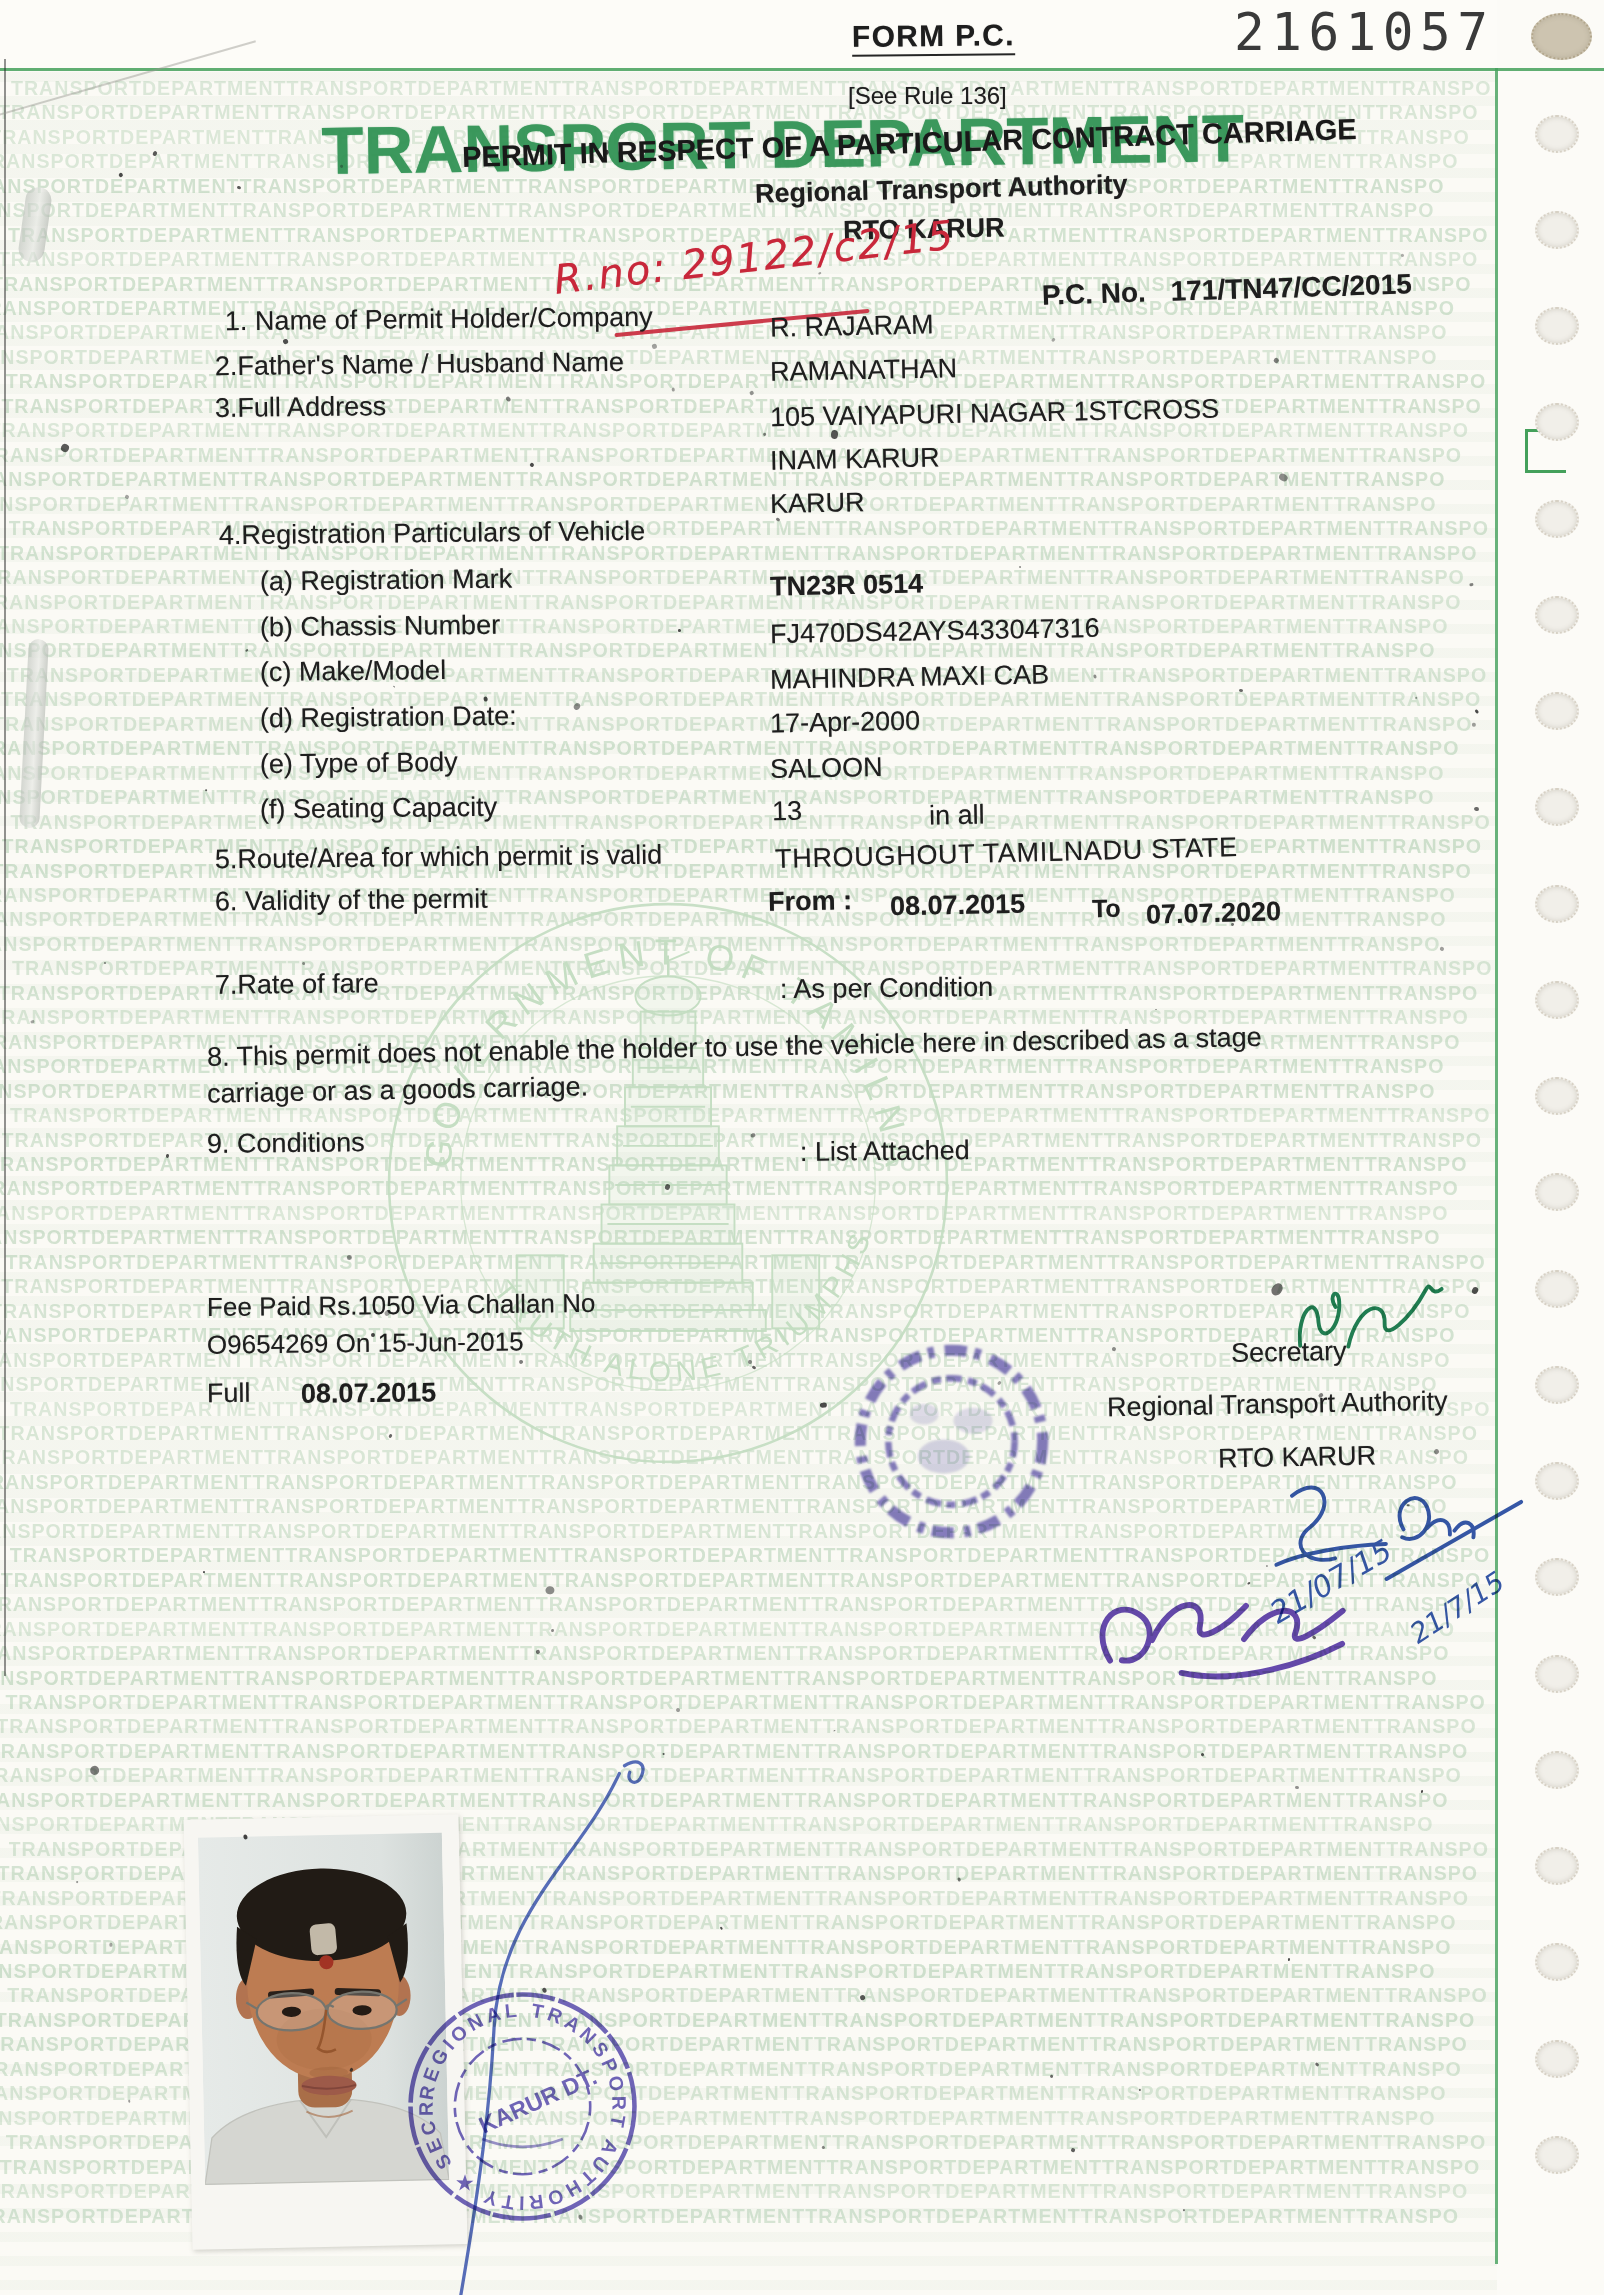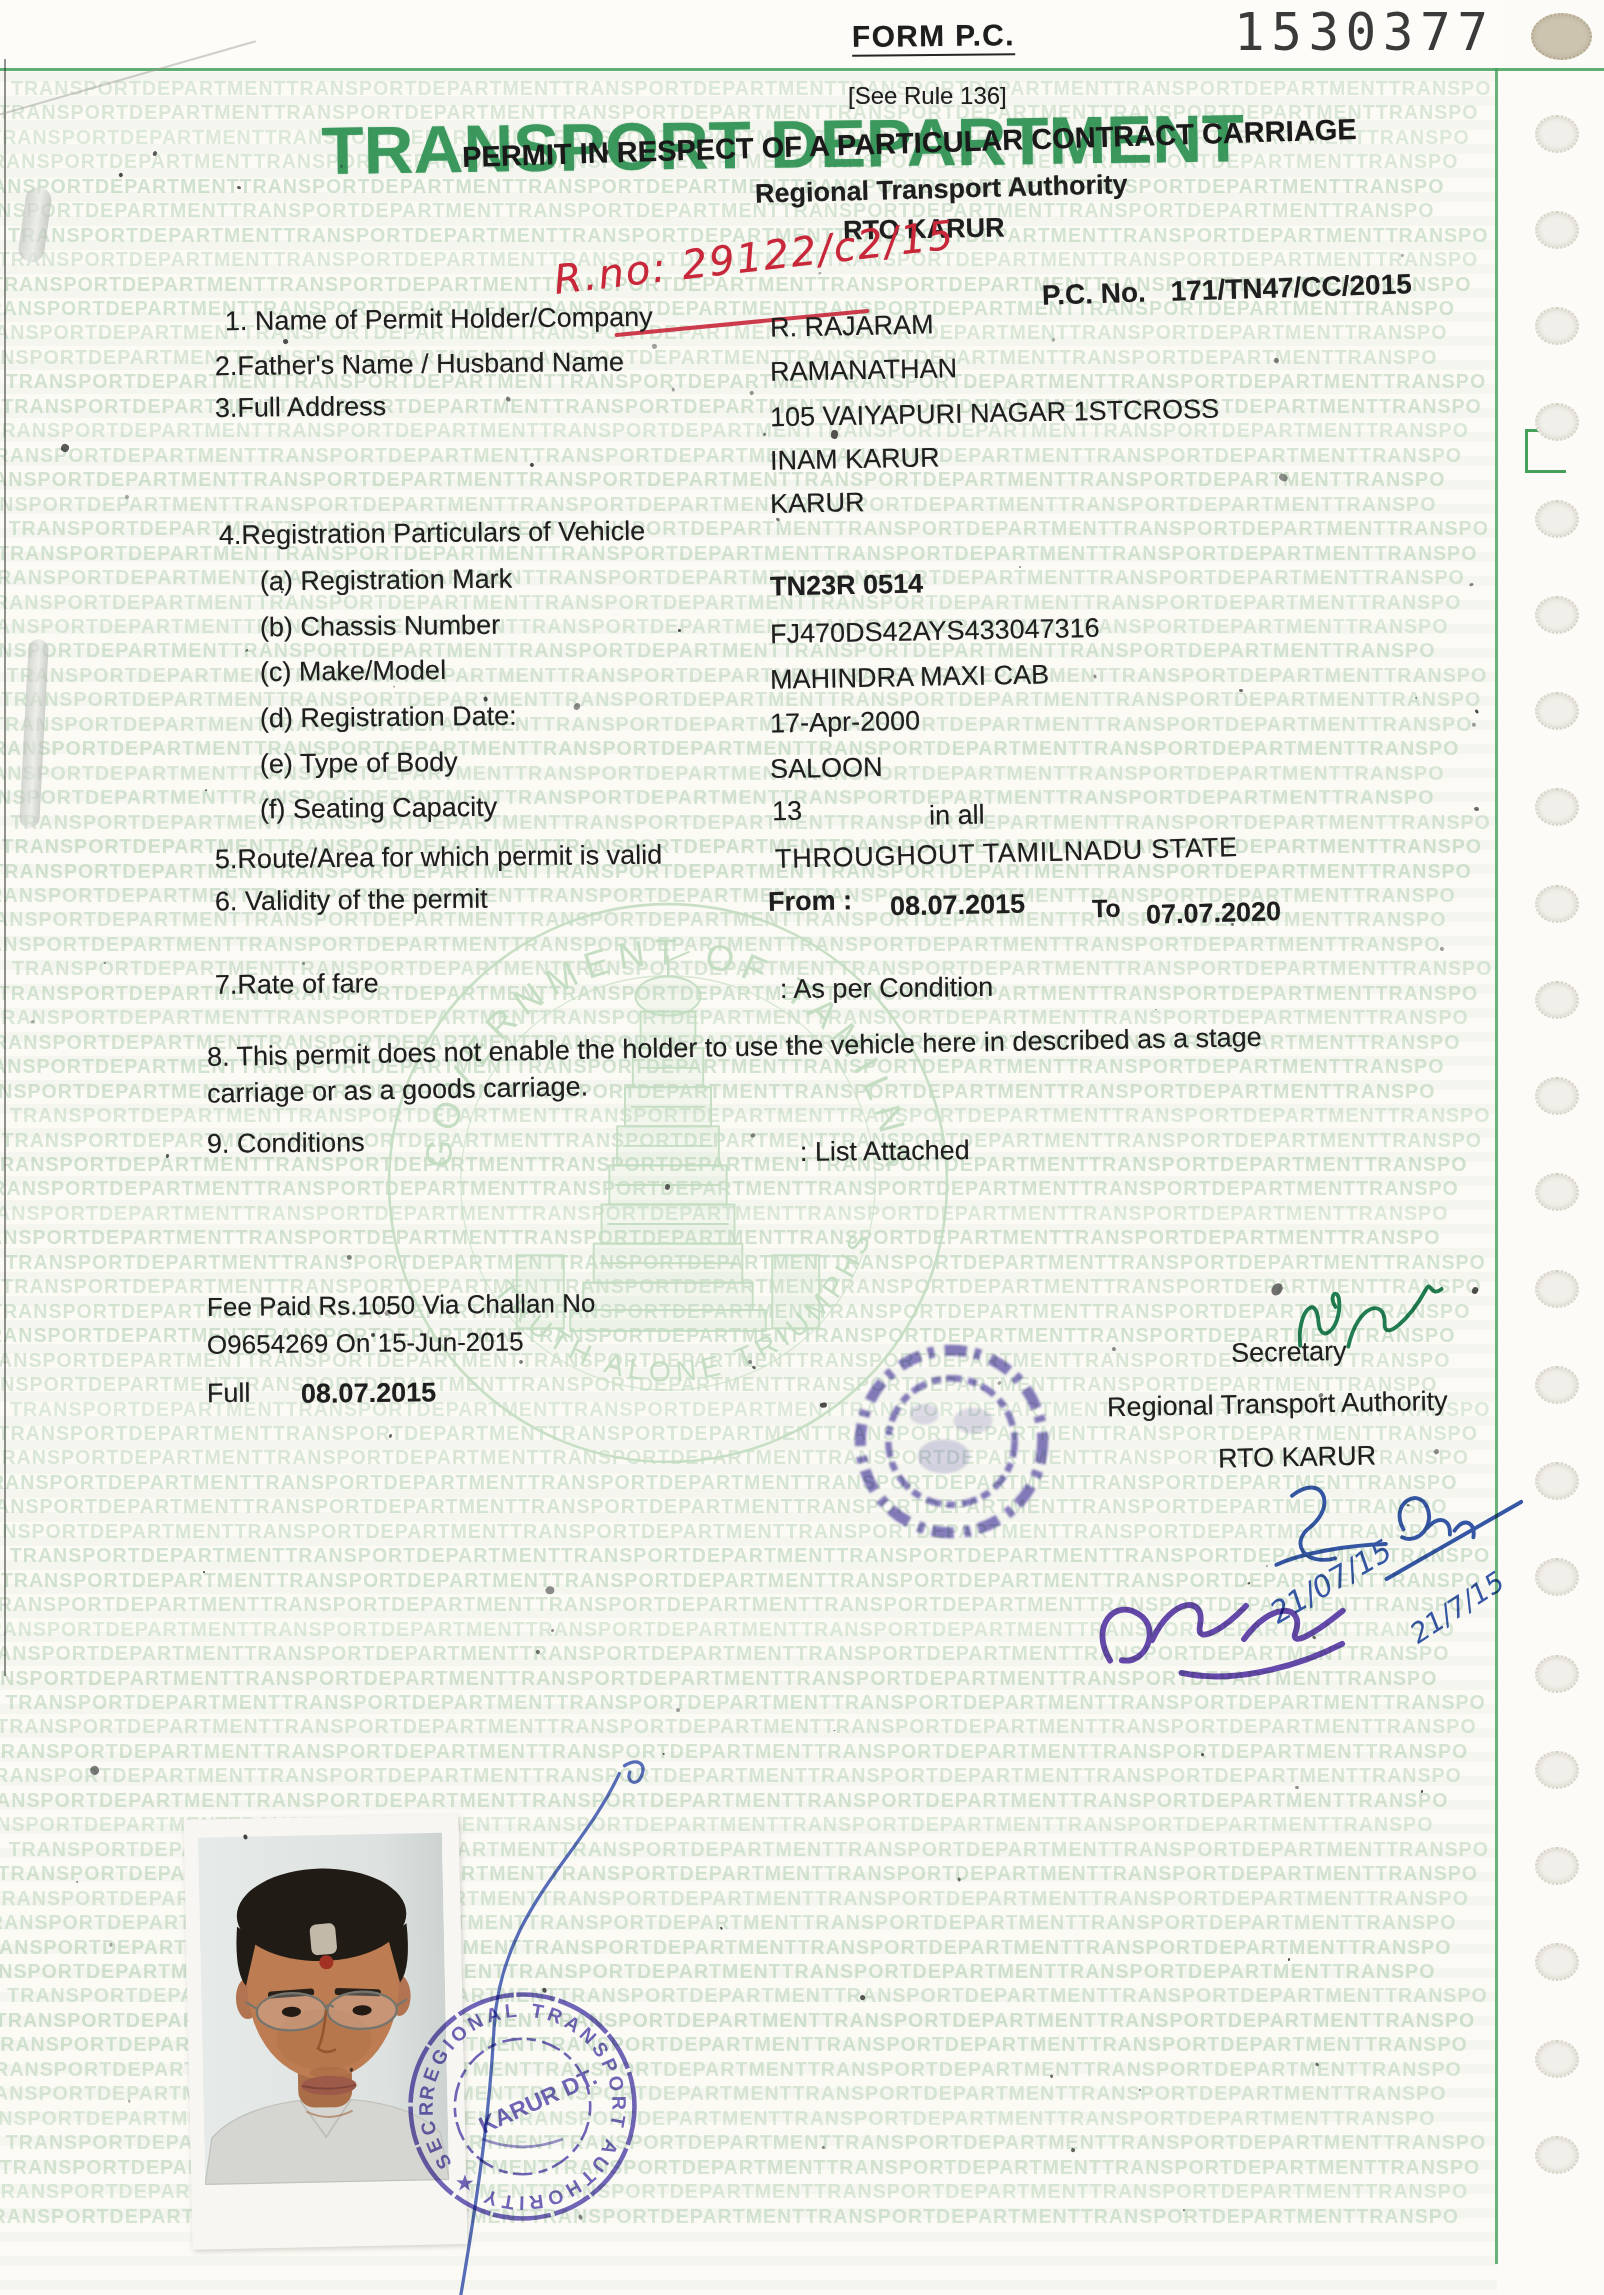--- a/index.html
+++ b/index.html
@@ -211,21 +211,21 @@
       <div class="hole" style="top: 1558px;"></div>
       <div class="hole" style="top: 1655px;"></div>
       <div class="hole" style="top: 1751px;"></div>
       <div class="hole" style="top: 1847px;"></div>
       <div class="hole" style="top: 1943px;"></div>
       <div class="hole" style="top: 2040px;"></div>
       <div class="hole" style="top: 2136px;"></div>
     </div>
 
   <div class="t b form-title r05" style="left:852px;top:19.6px;font-size:30px;">FORM P.C.</div>
-  <div class="t serial" style="left:1234px;top:5.2px;">1530377</div>
+  <div class="t serial" style="left:1234px;top:5.2px;">2161057</div>
   <div class="t" style="left:848px;top:83px;font-size:24px;">[See Rule 136]</div>
   <div class="t dept" style="left:321px;top:115px;">TRANSPORT DEPARTMENT</div>
   <div class="t b r2" style="left:462px;top:128px;font-size:29px;color:#191919;">PERMIT IN RESPECT OF A PARTICULAR CONTRACT CARRIAGE</div>
   <div class="t b r15" style="left:755px;top:175px;font-size:27px;">Regional Transport Authority</div>
   <div class="t b r1" style="left:843px;top:215px;font-size:27px;">RTO KARUR</div>
   <div class="t handw" style="left:553px;top:236px;">R.no: 29122/c2/15</div>
   <div class="underline-red"></div>
   <div class="t r2" style="left:1042px;top:275px;">
     <span class="b" style="font-size:28px;">P.C. No.</span>
     <span class="b" style="font-size:28px;margin-left:22px;">171/TN47/CC/2015</span>

